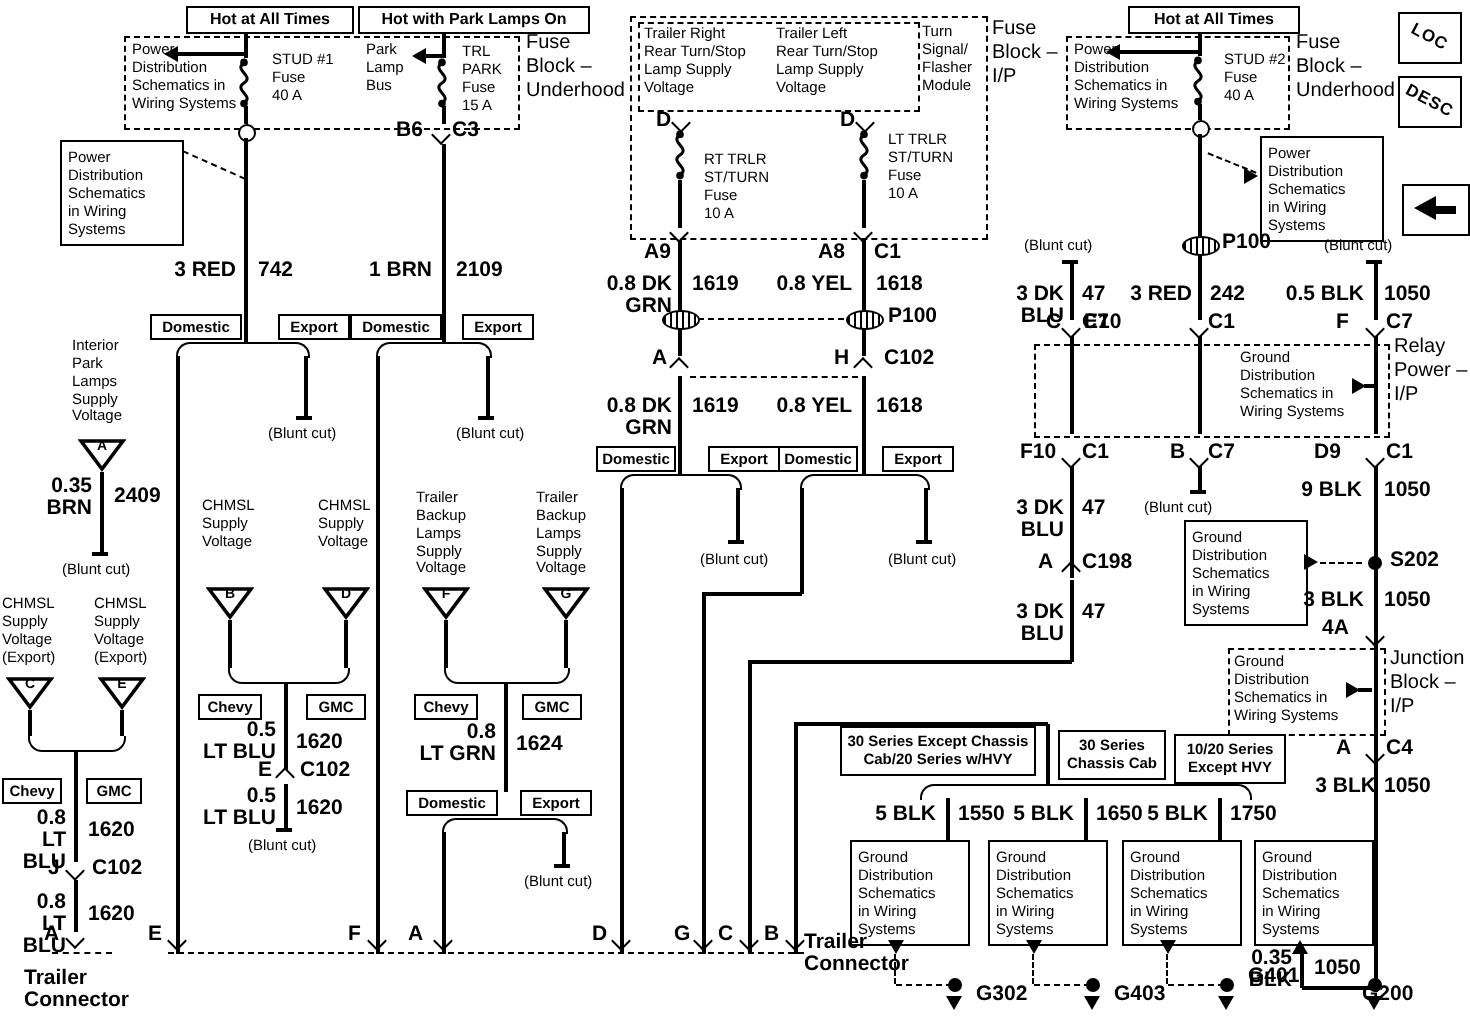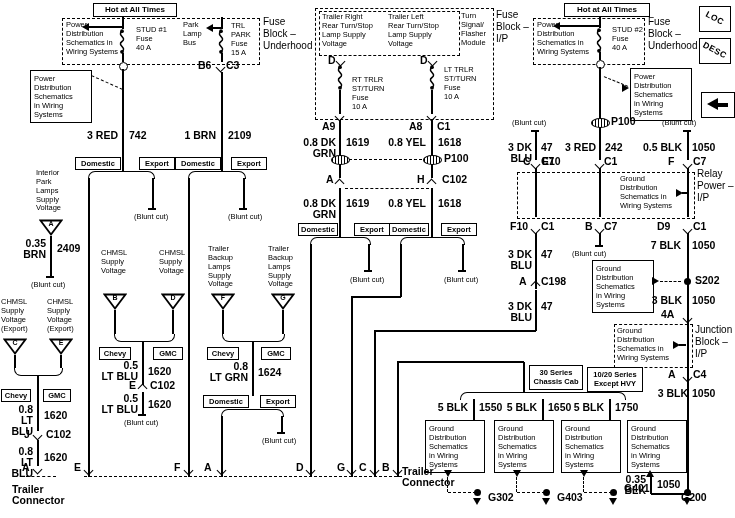--- a/index.html
+++ b/index.html
@@ -43,20 +43,21 @@
     </div>
   <div class="e navbtn" style="left:699px;top:38px;width:30px;height:24px">
       <span class="rot">DESC</span>
     </div>
   <div class="e navbtn" style="left:701px;top:92px;width:32px;height:24px">
     <span class="e" style="left:5px;top:5px;width:0;height:0;border-right:11px solid #000;border-top:6.5px solid transparent;border-bottom:6.5px solid transparent"></span>
     <span class="e" style="left:15px;top:9.5px;width:11px;height:4.5px;background:#000"></span>
   </div>
 
   <div class="e hot" style="left:93px;top:3px;width:78px">Hot at All Times</div>
+  <div class="e hot" style="left:179px;top:3px;width:110px">Hot with Park Lamps On</div>
   <div class="e dbox" style="left:62px;top:18px;width:196px;height:45px"></div>
   <div class="e t7" style="left:66px;top:21px;width:60px">Power
 Distribution
 Schematics in
 Wiring Systems</div>
   <span class="e aL" style="left:82px;top:23px"></span>
   <div class="e hl" style="left:88px;top:26px;width:34px"></div>
   <div class="e" style="left:116px;top:29px"><svg width="12" height="25" viewBox="0 0 12 25">
         <circle cx="6" cy="2.2" r="1.9" fill="#000"></circle>
         <path d="M6 2.5 C 0.5 6,11.5 9,6 12.5 C 0.5 16,11.5 19,6 22.5" fill="none" stroke="#000" stroke-width="1.5"></path>
@@ -398,21 +399,21 @@
   <div class="e wl" style="left:604px;top:221px">C7</div>
   <div class="e wl" style="left:657px;top:221px">D9</div>
   <span class="e v" style="left:684px;top:226px"></span>
   <div class="e wl" style="left:693px;top:221px">C1</div>
   <div class="e vl" style="left:535px;top:233px;height:56px"></div>
   <div class="e wl ra" style="left:488px;top:249px;width:44px">3 DK BLU</div>
   <div class="e wl" style="left:541px;top:249px">47</div>
   <div class="e vl" style="left:599px;top:233px;height:12px"></div>
   <div class="e hl" style="left:595px;top:245px;width:8px"></div>
   <div class="e t7" style="left:572px;top:250px;width:42px">(Blunt cut)</div>
-  <div class="e wl ra" style="left:639px;top:240px;width:42px">7 BLK</div>
+  <div class="e wl ra" style="left:639px;top:240px;width:42px">9 BLK</div>
   <div class="e wl" style="left:692px;top:240px">1050</div>
   <div class="e wl" style="left:519px;top:276px">A</div>
   <span class="e cu" style="left:532px;top:282px"></span>
   <div class="e wl" style="left:541px;top:276px">C198</div>
   <div class="e vl" style="left:535px;top:290px;height:41px"></div>
   <div class="e wl ra" style="left:488px;top:301px;width:44px">3 DK BLU</div>
   <div class="e wl" style="left:541px;top:301px">47</div>
   <div class="e hl" style="left:374px;top:330px;width:162px"></div>
   <div class="e vl" style="left:374px;top:331px;height:146px"></div>
   <div class="e vl" style="left:687px;top:233px;height:263px"></div>
@@ -445,20 +446,22 @@
   <div class="e wl ra" style="left:650px;top:388px;width:38px">3 BLK</div>
   <div class="e wl" style="left:692px;top:388px">1050</div>
 
   <div class="e hl" style="left:397px;top:361px;width:127px"></div>
   <div class="e vl" style="left:397px;top:362px;height:115px"></div>
   <div class="e vl" style="left:523px;top:362px;height:30px"></div>
   <div class="e spl" style="left:460px;top:392px;width:164px"></div>
   <div class="e vl" style="left:473px;top:399px;height:21px"></div>
   <div class="e vl" style="left:542px;top:399px;height:21px"></div>
   <div class="e vl" style="left:609px;top:399px;height:21px"></div>
+  <div class="e vbox" style="left:420px;top:363px;width:94px">30 Series Except Chassis
+Cab/20 Series w/HVY</div>
   <div class="e vbox" style="left:529px;top:365px;width:50px">30 Series
 Chassis Cab</div>
   <div class="e vbox" style="left:587px;top:367px;width:52px">10/20 Series
 Except HVY</div>
   <div class="e wl ra" style="left:432px;top:402px;width:36px">5 BLK</div>
   <div class="e wl" style="left:479px;top:402px">1550</div>
   <div class="e wl ra" style="left:501px;top:402px;width:36px">5 BLK</div>
   <div class="e wl" style="left:548px;top:402px">1650</div>
   <div class="e wl ra" style="left:568px;top:402px;width:36px">5 BLK</div>
   <div class="e wl" style="left:615px;top:402px">1750</div>

